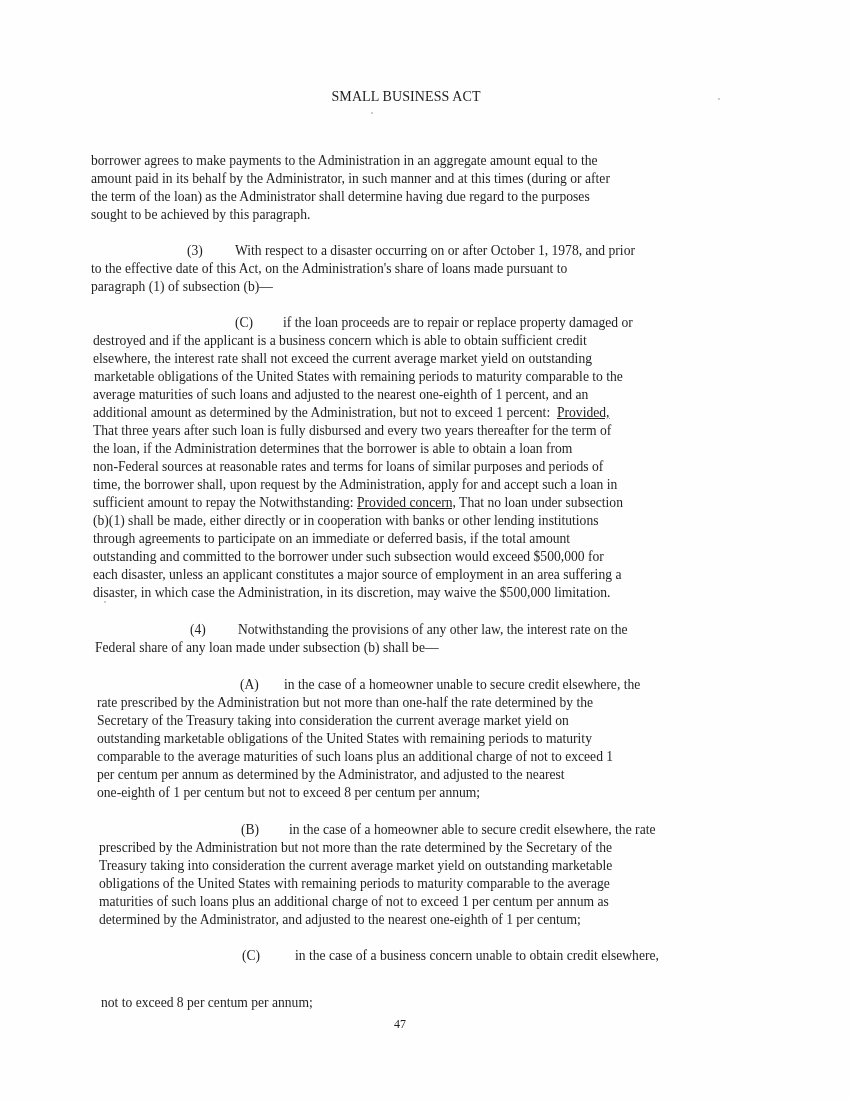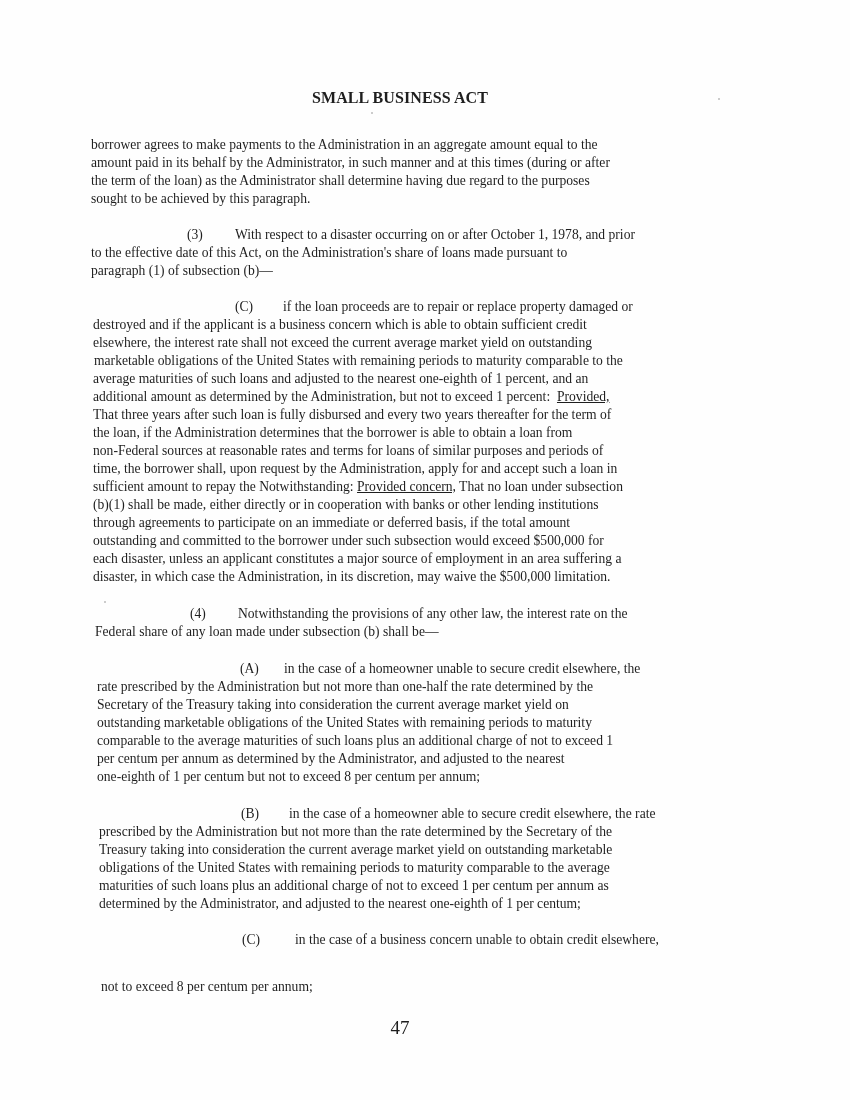--- a/index.html
+++ b/index.html
@@ -4,31 +4,31 @@
   <style>
     html, body { margin: 0; padding: 0; }
     body {
       width: 850px; height: 1100px; background: #ffffff;
       position: relative; overflow: hidden;
       font-family: "Liberation Serif", "DejaVu Serif", serif;
       color: #1e1e1e;
     }
     .page { position: absolute; left: 0; top: 0; width: 850px; height: 1100px; background: #fefefe; }
     .running-header {
-      position: absolute; top: 89px; left: 0; width: 800px; text-align: center;
-      font-size: 16px; letter-spacing: 0.1px; font-weight: bold;
+      position: absolute; top: 89px; left: 6px; width: 800px; text-align: center;
+      font-size: 14px; letter-spacing: 0.1px;
     }
     .para { position: absolute; left: 0; width: 850px; }
     .line {
-      position: absolute; white-space: pre; font-size: 13.6px; line-height: 18px;
+      position: absolute; white-space: pre; font-size: 13.6px; line-height: 18px; margin-top: 16px;
     }
     .u { text-decoration: underline; }
     .page-number {
       position: absolute; top: 1017px; left: 0; width: 800px; text-align: center;
-      font-size: 19px;
+      font-size: 12px;
     }
     .speck { position: absolute; width: 2px; height: 2px; background: #bbb; border-radius: 1px; }
   </style>
 </head>
 <body>
 
 <div class="page">
 
   <div class="running-header">SMALL BUSINESS ACT</div>
 

